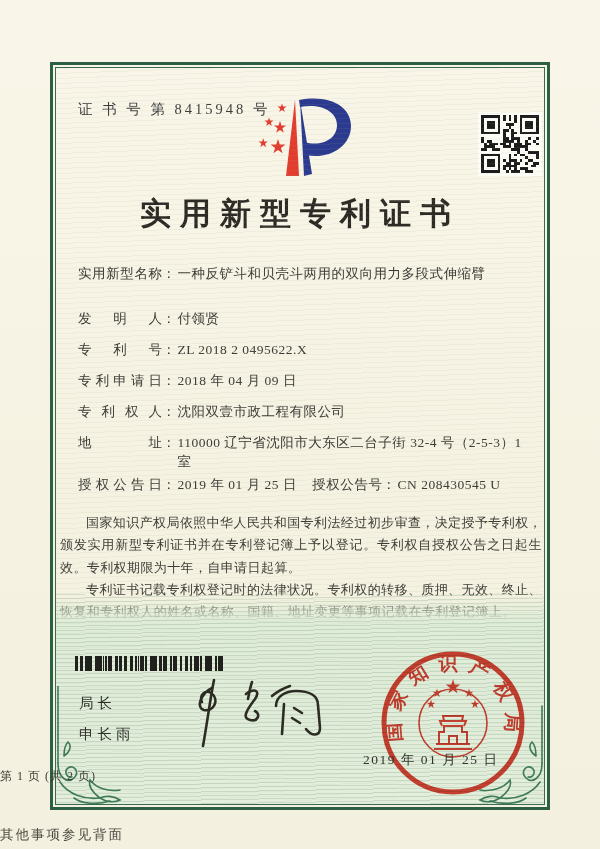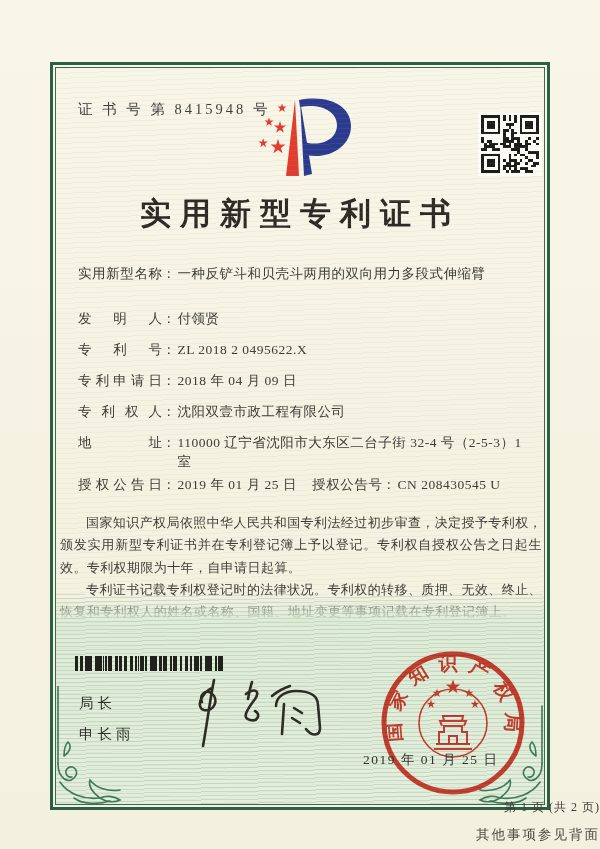--- a/index.html
+++ b/index.html
@@ -74,22 +74,22 @@
     background:
       repeating-linear-gradient(90deg,#20201c 0 2px,transparent 2px 5px),
       repeating-linear-gradient(90deg,#20201c 0 1px,transparent 1px 7px),
       repeating-linear-gradient(90deg,#20201c 0 3px,transparent 3px 11px);
   }
   .director { position:absolute; left:79px; top:694px; font-size:14.5px; letter-spacing:4px; color:#2f2f2a;font-family:Liberation Mono, monospace; }
   .director div { margin-bottom:12px; }
   .sig { position:absolute; left:172px; top:672px; width:160px; height:86px; }
   .seal { position:absolute; left:378px; top:648px; width:150px; height:150px; mix-blend-mode:multiply; opacity:0.95; }
   .seal-date { position:absolute; left:363px; top:751px; font-size:13.5px; letter-spacing:1.5px; color:#33332e; }
-  .page-no { position:absolute; left:0; top:799px; width:100%; text-align:right; font-size:12px; letter-spacing:1px; color:#3c3c35; }
-  .back-note { position:absolute; left:0; top:826px; width:100%; text-align:right; font-size:13.5px; letter-spacing:2px; color:#4a4a40; }
+  .page-no { position:absolute; left:0; top:768px; width:100%; text-align:left; font-size:12px; letter-spacing:1px; color:#3c3c35; }
+  .back-note { position:absolute; left:0; top:826px; width:100%; text-align:left; font-size:13.5px; letter-spacing:2px; color:#4a4a40; }
 
   .corner { position:absolute; width:78px; height:120px; }
   .corner.bl { left:1px; bottom:1px; }
   .corner.br { right:1px; bottom:1px; transform:scaleX(-1); }
 </style>
 </head>
 <body>
 
 <div class="paper">
 

